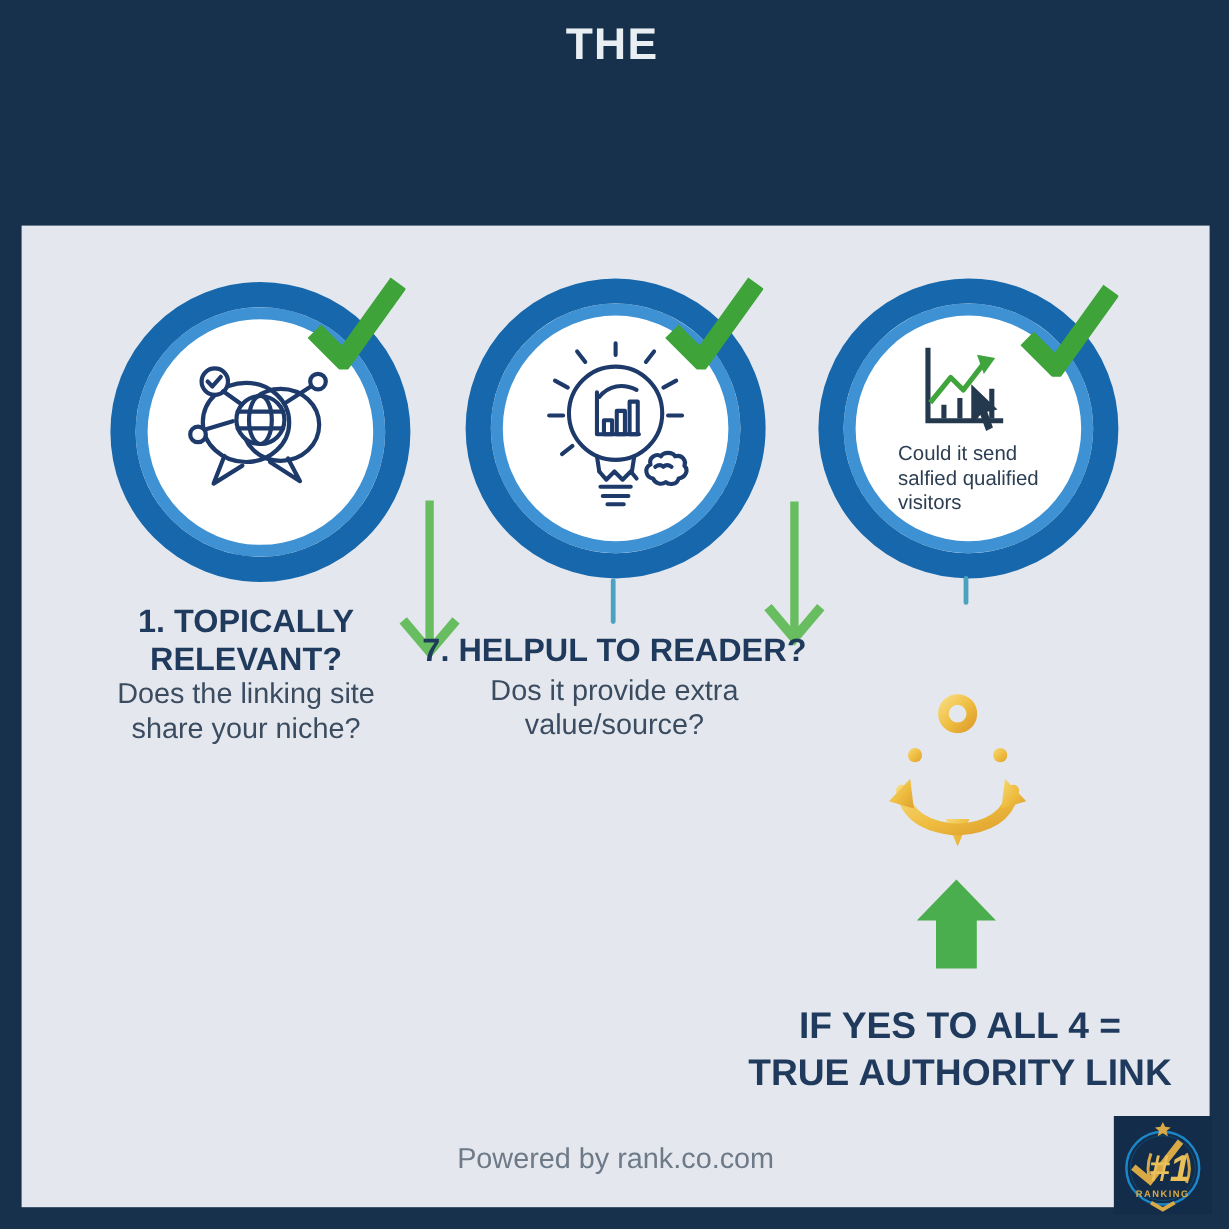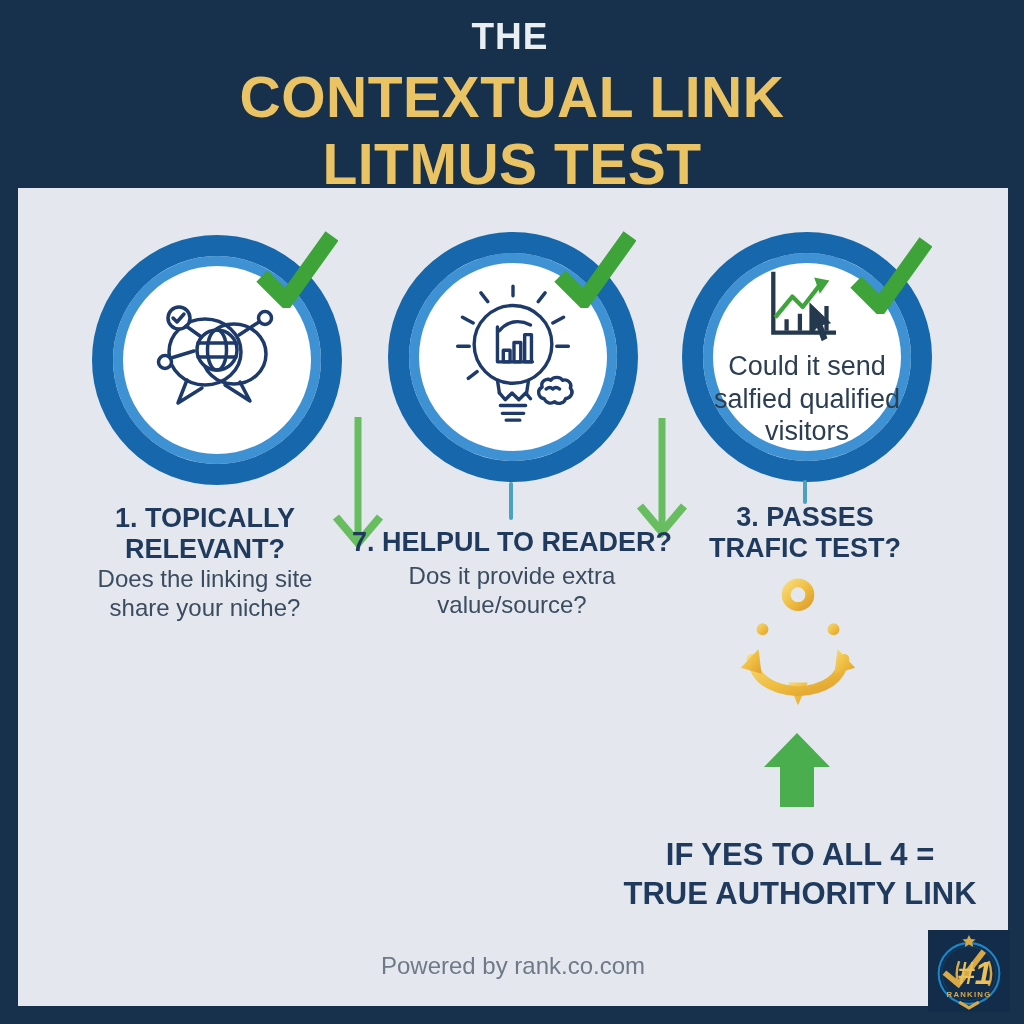--- a/index.html
+++ b/index.html
@@ -12,42 +12,40 @@
            color:#e9eef3;letter-spacing:1px;}
   .hdr-title{top:64px;left:0;width:1024px;text-align:center;font-size:57px;font-weight:800;
              color:#eac364;letter-spacing:.5px;line-height:1.17;}
   
   .panel{left:18px;top:188px;width:990px;height:818px;background:#e4e8ee;}
   
   .circle{width:250px;height:250px;border-radius:50%;background:#ffffff;
           border:21px solid #1767ac;box-shadow:inset 0 0 0 10px #3e92d3;
           display:flex;flex-direction:column;align-items:center;justify-content:center;box-sizing:border-box;}
   .c1{left:92px;top:235px;} .c2{left:388px;top:232px;} .c3{left:682px;top:232px;}
-  .circle3-text{font-size:27px;color:#2c3e52;text-align:center;line-height:1.22;margin-top:2px;}
+  .circle3-text{font-size:17px;color:#2c3e52;text-align:left;line-height:1.22;margin-top:2px;}
   .connector{width:4px;background:#4aa2c0;border-radius:2px;}
   
   .step-title{font-size:27px;font-weight:800;color:#1f3a5c;text-align:center;line-height:1.16;}
   .step-q{font-size:24px;color:#3b4c60;text-align:center;line-height:1.2;}
   .l1t{left:60px;top:503px;width:290px;} .l1q{left:55px;top:565px;width:300px;}
   .l2t{left:342px;top:527px;width:340px;} .l2q{left:362px;top:562px;width:300px;}
   .l3t{left:665px;top:502px;width:280px;}
   
   .conclusion{left:580px;top:836px;width:440px;text-align:center;font-size:31px;font-weight:800;
               color:#1f3a5c;line-height:1.25;}
   .footer{left:18px;top:952px;width:990px;text-align:center;font-size:24px;color:#6e7a88;}
   svg{display:block;}
 </style>
 </head>
 <body>
 
 <div id="page">
 
   <div class="abs hdr-the">THE</div>
-  <div class="abs hdr-title pre">CONTEXTUAL LINK
-LITMUS TEST</div>
 
   <div class="abs panel"></div>
 
   <div class="abs circle c1">
     <svg width="140" height="140" viewBox="0 0 140 140">
       <g fill="none" stroke="#1d3a6b" stroke-width="3.5" stroke-linecap="round" stroke-linejoin="round">
         <ellipse cx="58" cy="62" rx="36" ry="33"></ellipse>
         <path d="M40 90 L31 113 L55 98"></path>
         <ellipse cx="87" cy="64" rx="32" ry="30"></ellipse>
         <path d="M93 92 L103 111 L78 95"></path>
@@ -119,22 +117,20 @@
     <polyline points="6,90 28,116 50,90" fill="none" stroke="#68bd60" stroke-width="8"></polyline>
   </svg>
 
   <div class="abs step-title pre l1t">1. TOPICALLY
 RELEVANT?</div>
   <div class="abs step-q pre l1q">Does the linking site
 share your niche?</div>
   <div class="abs step-title pre l2t">7. HELPUL TO READER?</div>
   <div class="abs step-q pre l2q">Dos it provide extra
 value/source?</div>
-  <div class="abs step-title pre l3t">3. PASSES
-TRAFIC TEST?</div>
 
   <svg class="abs" style="left:738px;top:574px;" width="120" height="148" viewBox="0 0 120 150">
     <defs>
       <linearGradient id="goldg" x1="0" y1="0" x2="1" y2="1">
         <stop offset="0" stop-color="#f7d977"></stop>
         <stop offset="0.55" stop-color="#eebc3f"></stop>
         <stop offset="1" stop-color="#dfa02e"></stop>
       </linearGradient>
     </defs>
     <circle cx="60" cy="21" r="12" fill="none" stroke="url(#goldg)" stroke-width="9"></circle>

